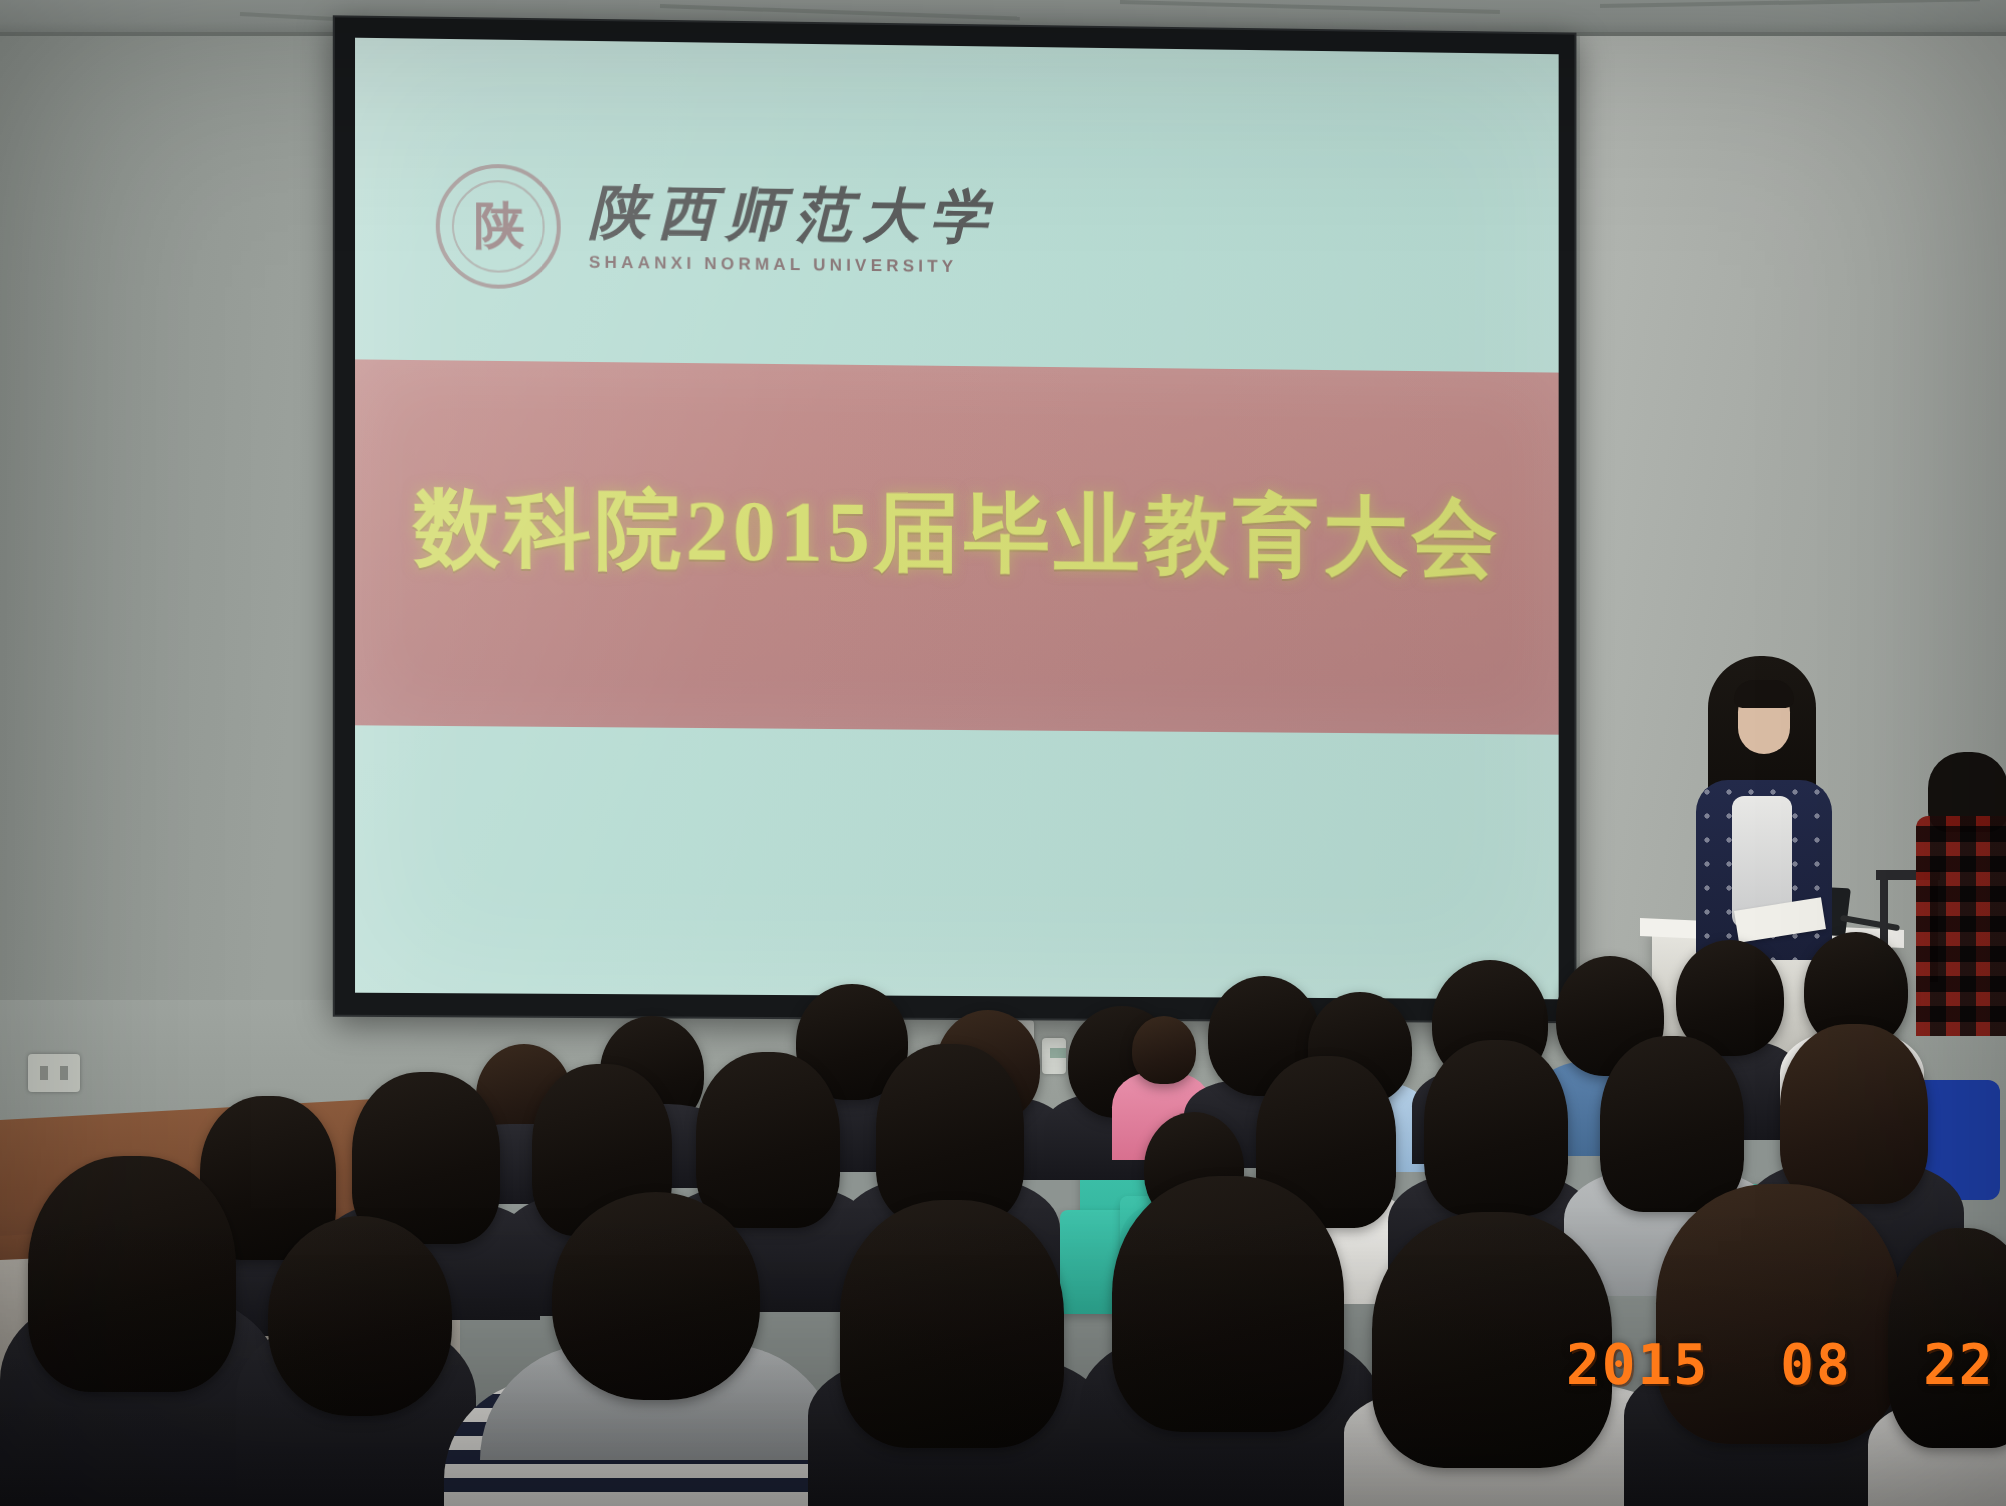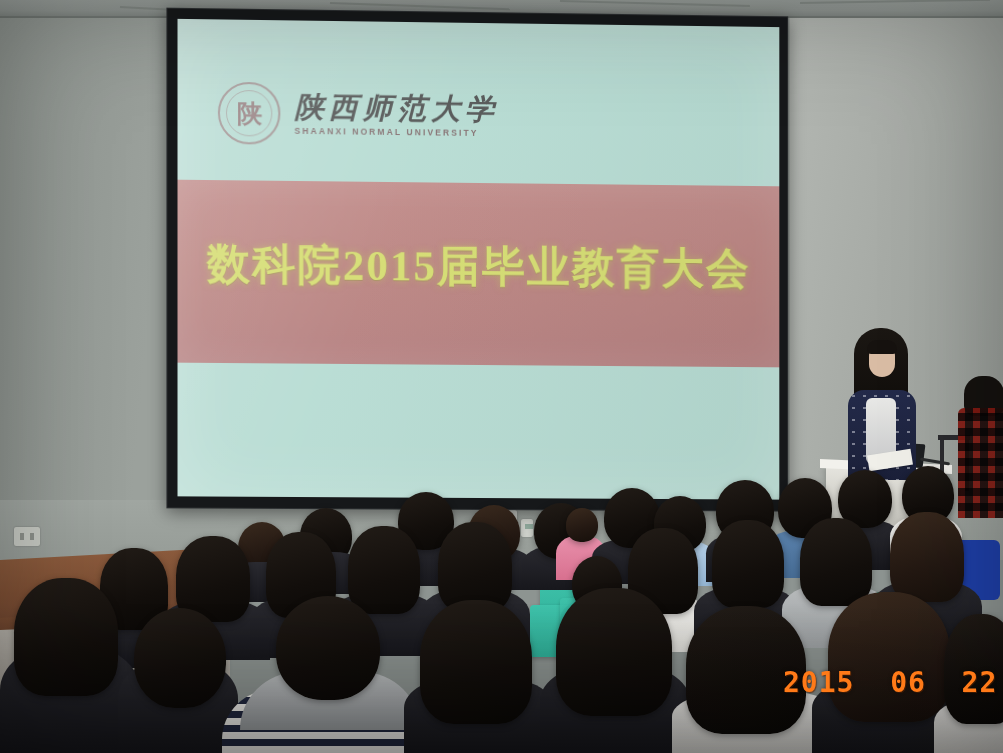--- a/index.html
+++ b/index.html
@@ -336,15 +336,15 @@
 
   <div class="shoulder sh-dark" style="left:812px; top:676px; width:170px; height:80px;"></div>
   <div class="head long brown" style="left:828px; top:592px; width:122px; height:130px;"></div>
 
   <div class="shoulder sh-white" style="left:934px; top:700px; width:90px; height:56px;"></div>
   <div class="head long" style="left:944px; top:614px; width:74px; height:110px;"></div>
 
   <div class="fg-dim"></div>
   <div class="vignette"></div>
 
-  <div id="timestamp">2015  06  22</div>
+  <div id="timestamp">2015  08  22</div>
 
 </div>
 
 </body></html>

